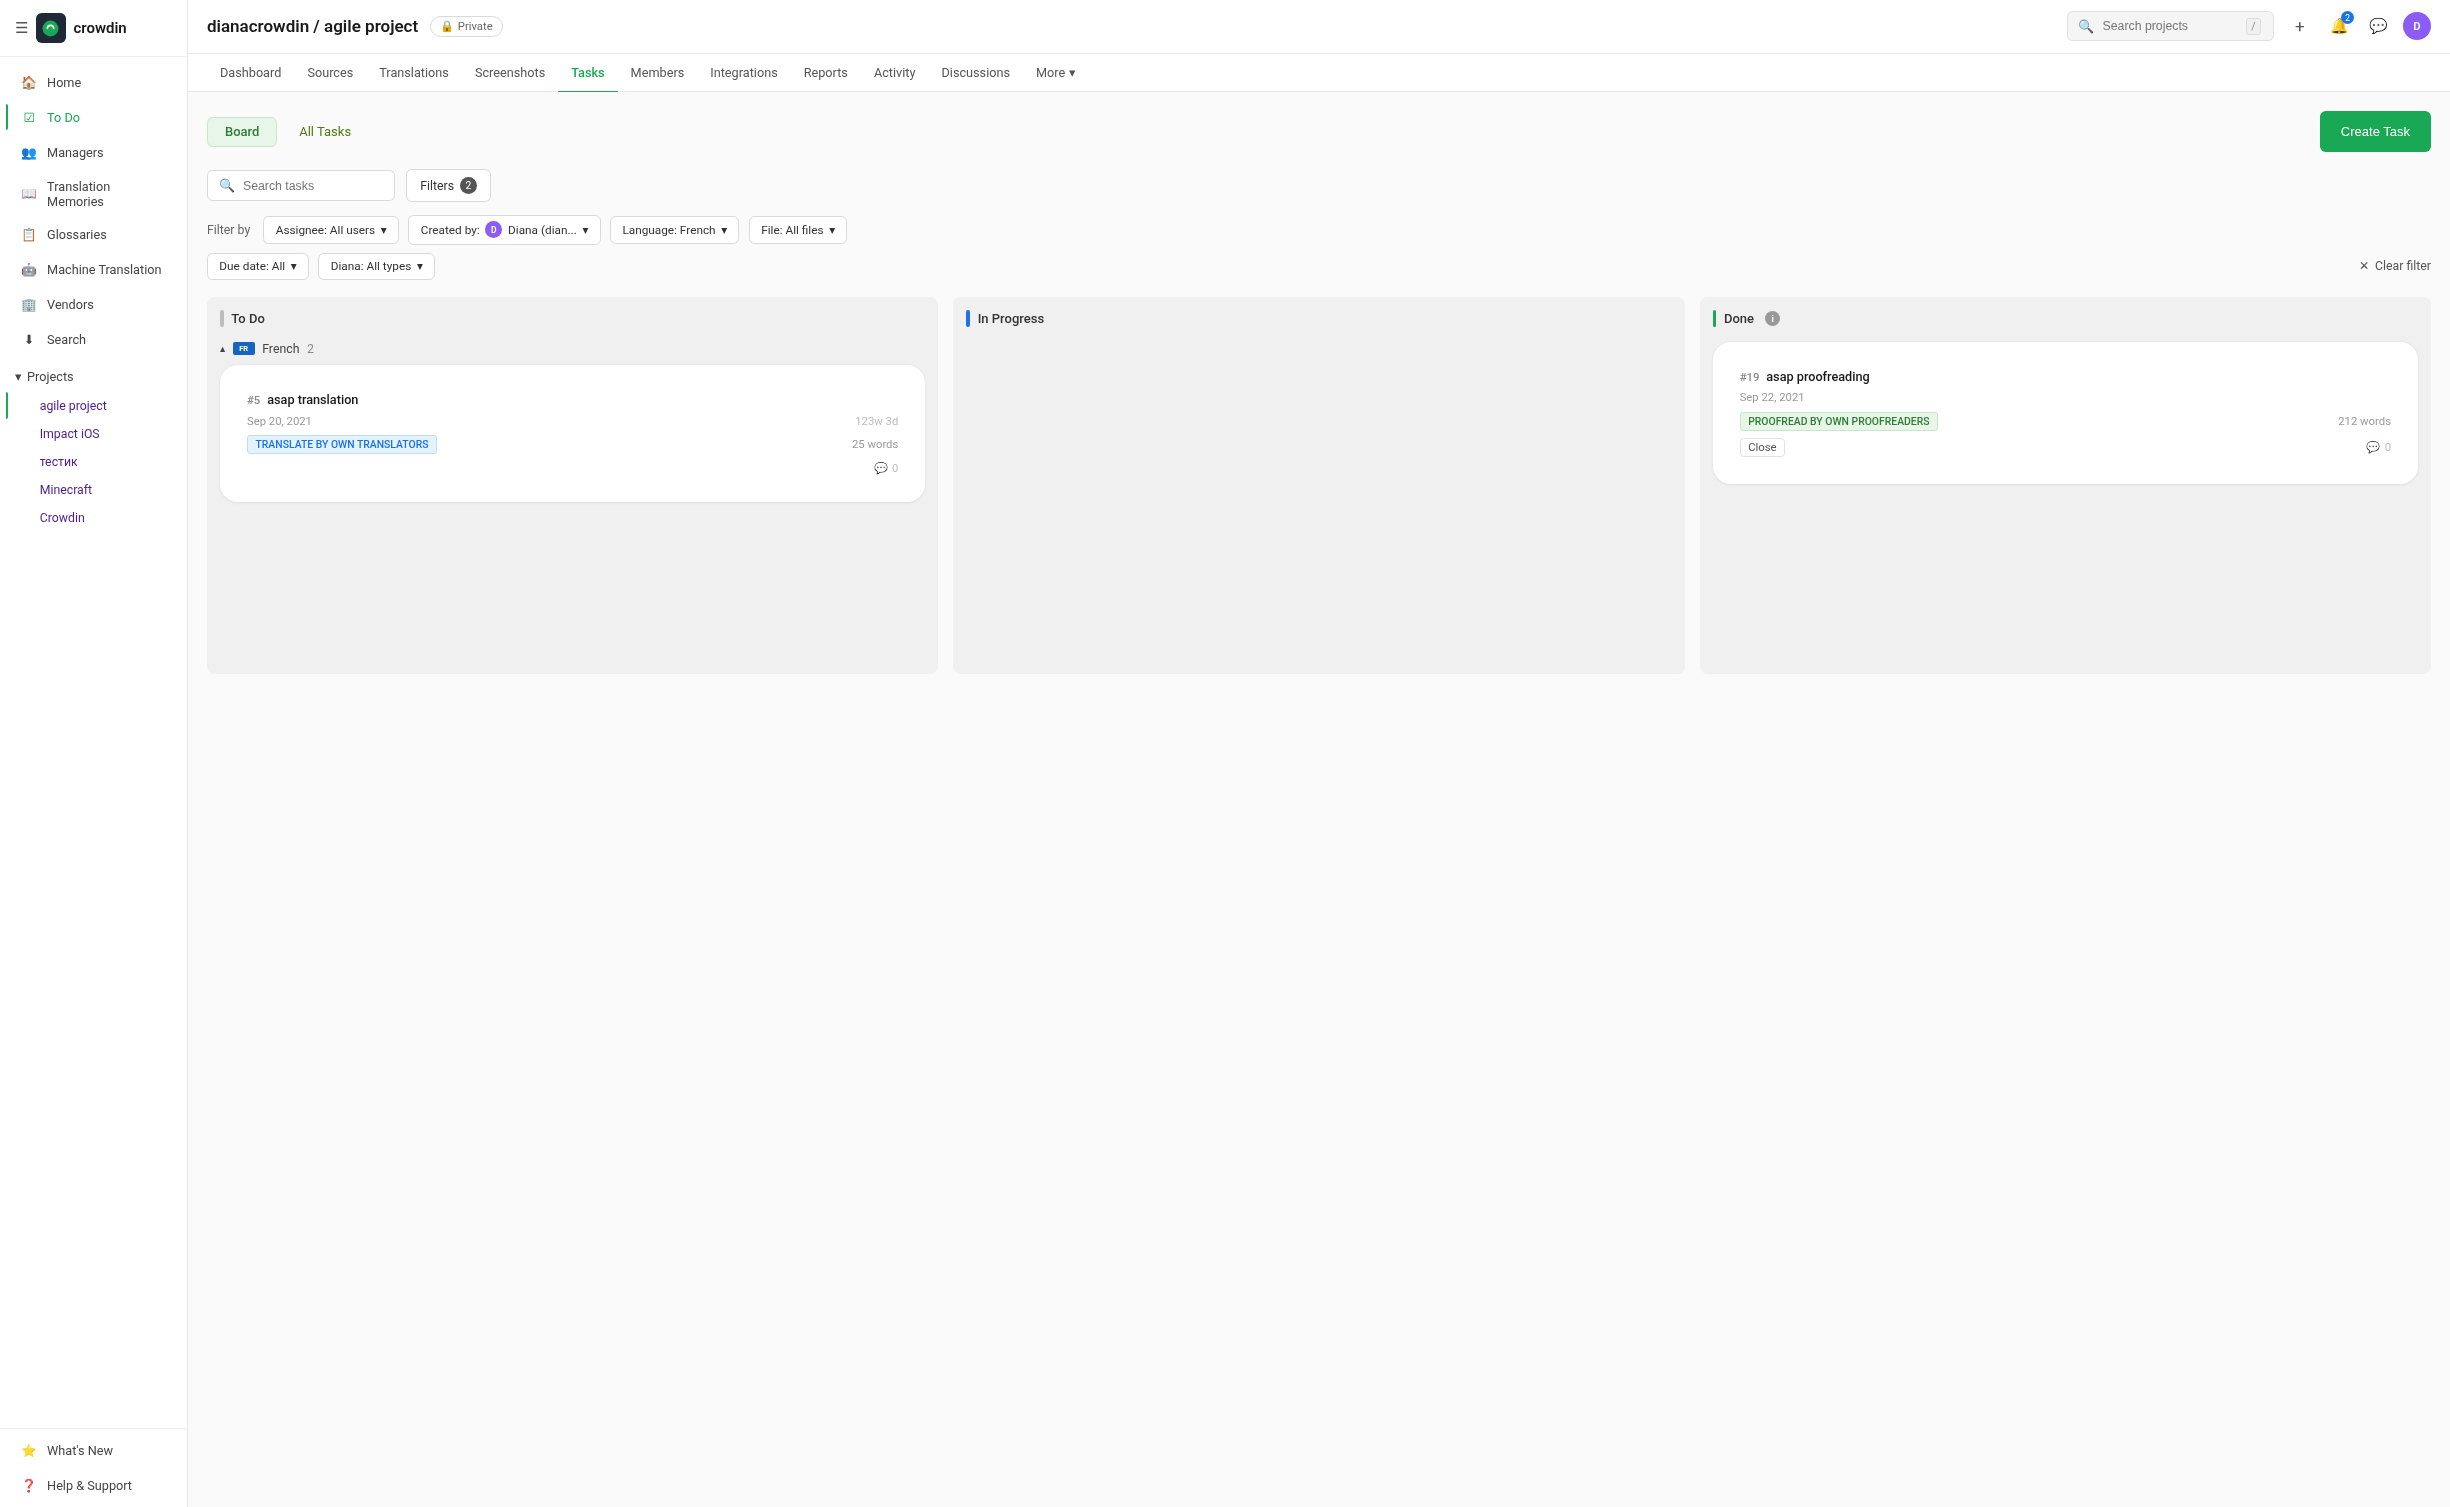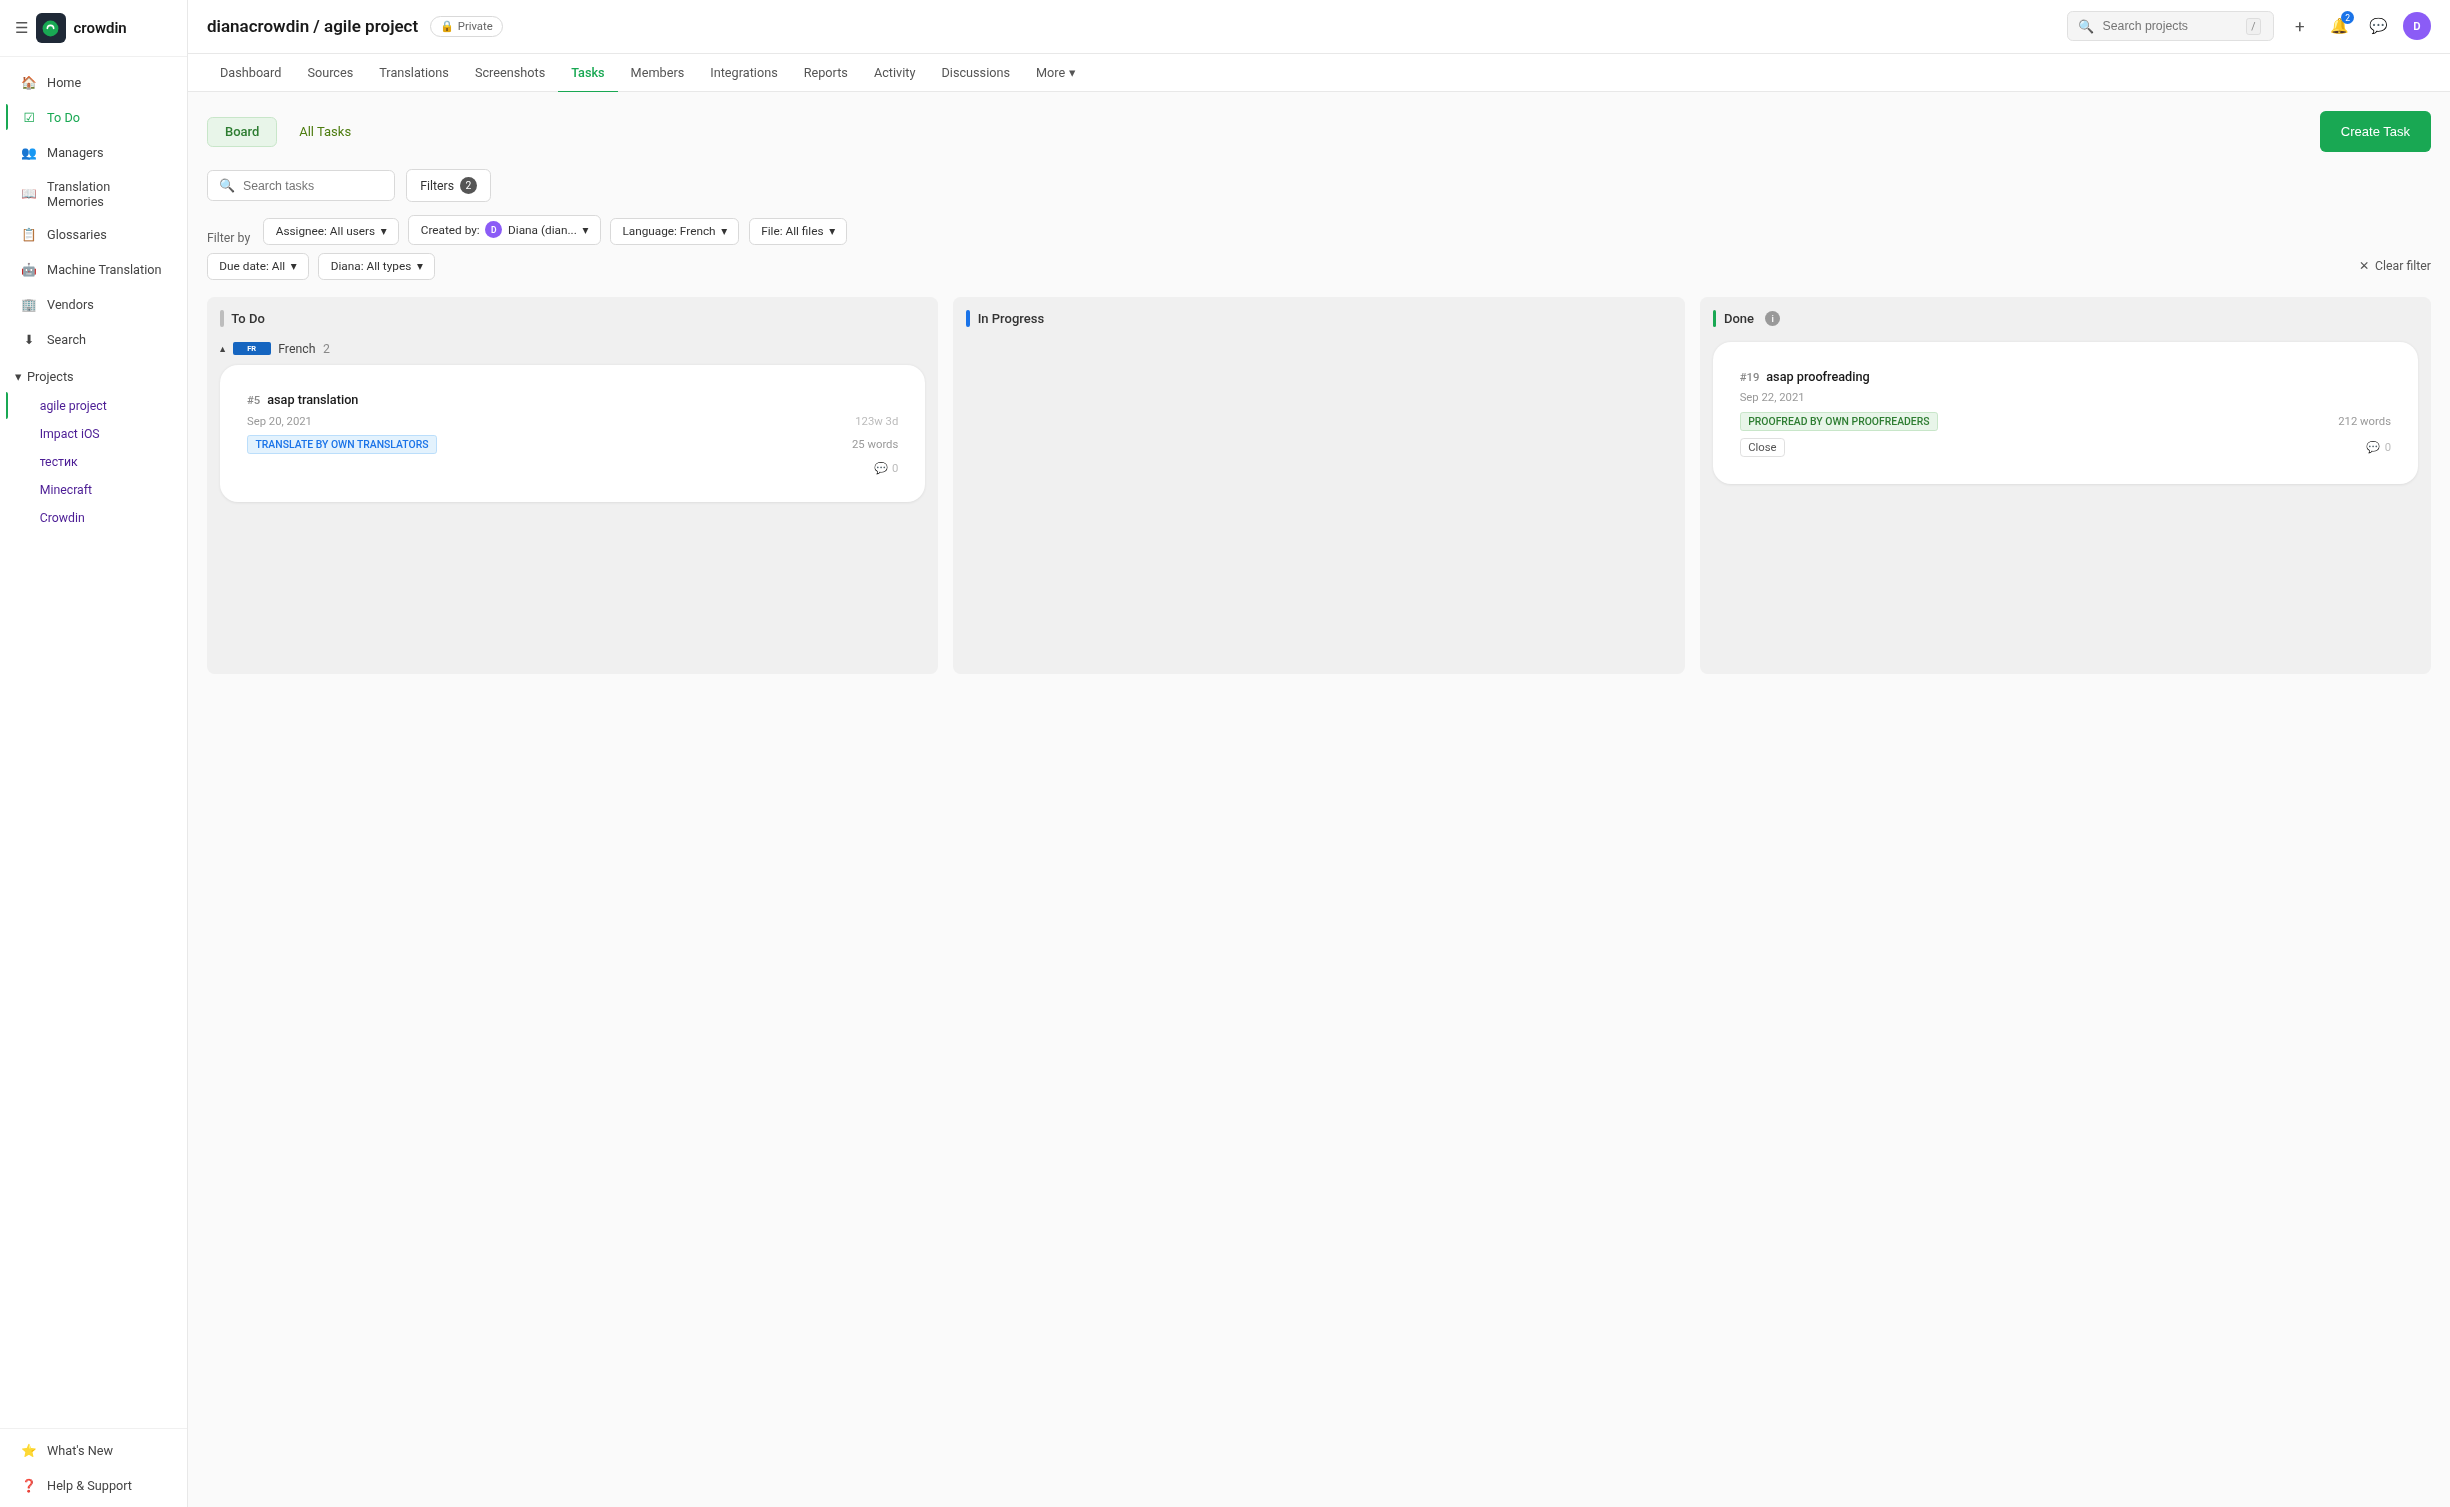--- a/index.html
+++ b/index.html
@@ -58,40 +58,40 @@
     .view-btn:not(.active) { color: #4d7c0f; }
     .create-task-btn { background: #19a853; color: #fff; border: none; border-radius: 5.7px; padding: 13px 21px; font-size: 13px; font-weight: 500; cursor: pointer; }
 
     
     .filter-row { display: flex; align-items: center; gap: 11.3px; margin-bottom: 13px; }
     .search-tasks { display: flex; align-items: center; background: #fff; border: 0.9px solid #d9d9d9; border-radius: 5.7px; padding: 6.6px 11.3px; gap: 7.5px; width: 188px; }
     .search-tasks input { border: none; background: transparent; outline: none; font-size: 12.3px; color: #999; width: 100%; }
     .filters-btn { display: flex; align-items: center; gap: 5.7px; background: #fff; border: 0.9px solid #d9d9d9; border-radius: 5.7px; padding: 6.6px 13px; cursor: pointer; font-size: 12.3px; color: #333; }
     .filter-badge { background: #555; color: #fff; border-radius: 50%; width: 17px; height: 17px; display: flex; align-items: center; justify-content: center; font-size: 10.4px; }
 
-    .filter-by-row { display: flex; align-items: flex-end; gap: 9.4px; margin-bottom: 7.5px; }
+    .filter-by-row { display: flex; align-items: center; gap: 9.4px; margin-bottom: 7.5px; }
     .filter-label { font-size: 12.3px; color: #666; margin-right: 3.8px; }
     .filter-select { display: flex; align-items: center; gap: 5.7px; background: #fff; border: 0.9px solid #d9d9d9; border-radius: 5.7px; padding: 5.7px 11.3px; cursor: pointer; font-size: 11.8px; color: #333; white-space: nowrap; }
 
     .filter-row2 { display: flex; align-items: center; gap: 9.4px; margin-bottom: 17px; }
     .clear-filter { display: flex; align-items: center; gap: 5.7px; margin-left: auto; cursor: pointer; color: #555; font-size: 12.3px; }
 
     
     .board { display: grid; grid-template-columns: 1fr 1fr 1fr; gap: 15px; }
     .board-col { background: #f0f0f0; border-radius: 7.5px; padding: 13px; min-height: 377px; }
     .col-header { display: flex; align-items: center; gap: 7.5px; margin-bottom: 15px; font-weight: 500; font-size: 13px; }
     .col-indicator { width: 3.8px; height: 17px; border-radius: 1.9px; }
     .col-indicator.todo { background: #bdbdbd; }
     .col-indicator.inprogress { background: #1a73e8; }
     .col-indicator.done { background: #19a853; }
 
     
     .lang-section { margin-bottom: 11.3px; }
     .lang-header { display: flex; align-items: center; gap: 7.5px; margin-bottom: 9.4px; font-size: 12.3px; color: #444; }
-    .lang-flag { width: 38px; height: 13px; background: #1565c0; border-radius: 1.9px; display: flex; align-items: center; justify-content: center; font-size: 7.5px; color: #fff; font-weight: bold; }
+    .lang-flag { width: 22px; height: 13px; background: #1565c0; border-radius: 1.9px; display: flex; align-items: center; justify-content: center; font-size: 7.5px; color: #fff; font-weight: bold; }
     .lang-count { color: #888; font-size: 12.3px; }
 
     
     .task-card { background: #fff; border-radius: 18px; padding: 27px; margin-bottom: 24px; box-shadow: 0 0.9px 2.8px rgba(0,0,0,0.08); }
     .task-num { color: #888; font-size: 11.3px; margin-right: 3.8px; }
     .task-title { font-size: 12.7px; font-weight: 500; color: #1a1a1a; margin-bottom: 7.5px; }
     .task-date { font-size: 11.3px; color: #999; }
     .task-info-row { display: flex; align-items: center; justify-content: space-between; margin-bottom: 7.5px; }
     .task-duration { font-size: 11.3px; color: #bbb; }
     .task-tag { font-size: 10.4px; border-radius: 2.8px; padding: 1.9px 7.5px; font-weight: 500; }

